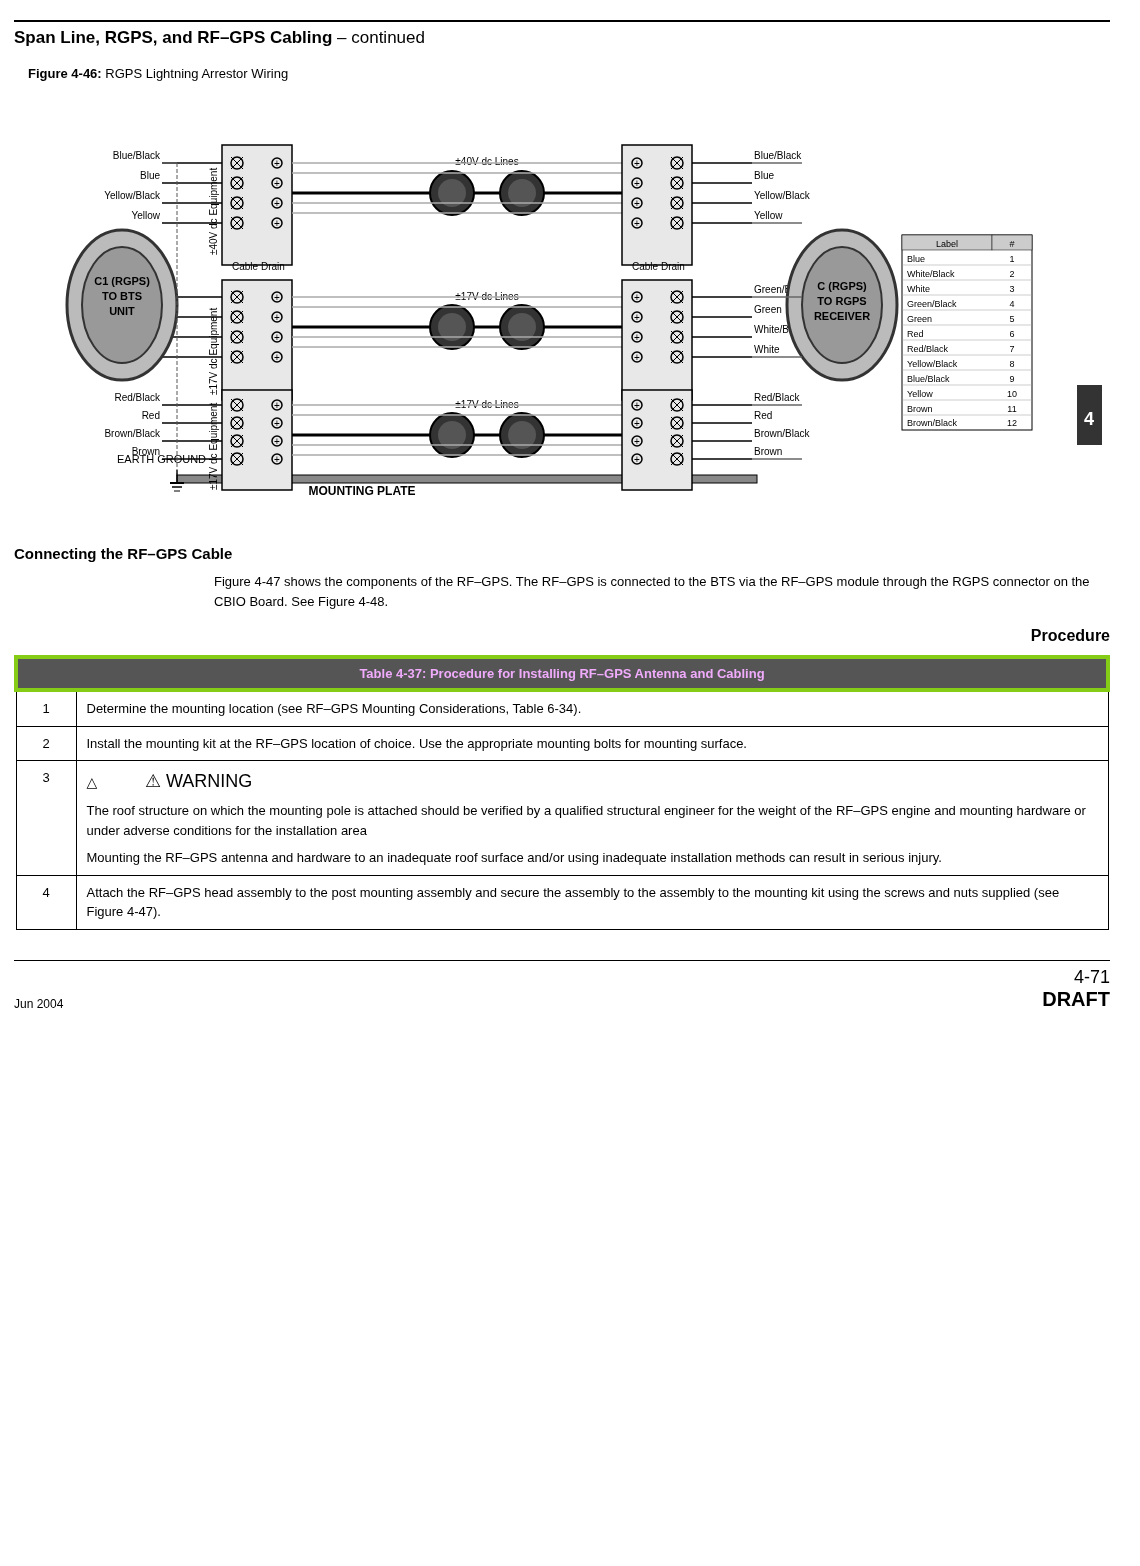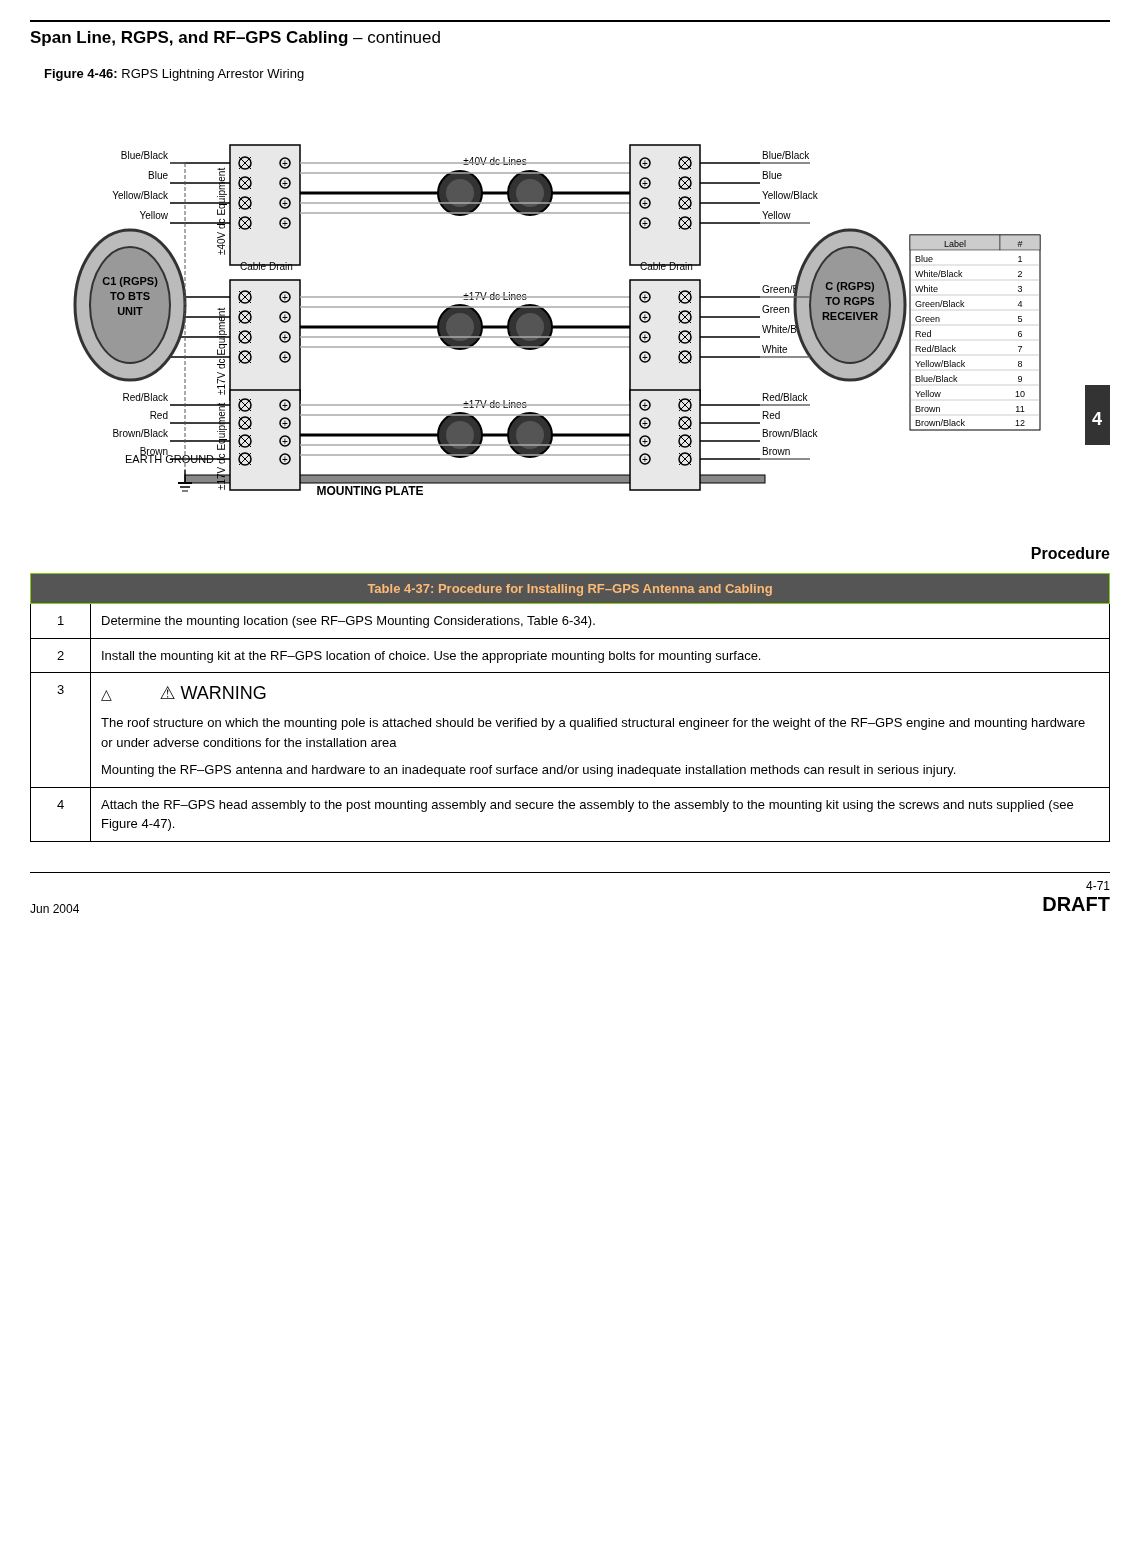--- a/index.html
+++ b/index.html
@@ -5,21 +5,21 @@
     * { box-sizing: border-box; margin: 0; padding: 0; }
     body {
       font-family: Arial, sans-serif;
       font-size: 13px;
       background: #fff;
       color: #000;
       width: 1140px;
       min-height: 1566px;
     }
     .page {
-      padding: 20px 30px 20px 30px;
+      padding: 20px 30px 20px 14px;
     }
     .header-bar {
       border-top: 2px solid #000;
       padding-top: 6px;
       margin-bottom: 18px;
     }
     .header-title {
       font-size: 17px;
       font-weight: bold;
     }
@@ -57,26 +57,26 @@
       line-height: 1.5;
     }
     
     .table-wrapper {
       width: 100%;
       border-collapse: collapse;
       margin-top: 10px;
     }
     .table-title-row td {
       background: #555;
-      color: #fdba74;
+      color: #f0abfc;
       font-weight: bold;
       text-align: center;
       padding: 7px 10px;
       font-size: 13px;
-      border: 1px solid #84cc16;
+      border: 4px solid #84cc16;
     }
     .table-header-row td {
       background: #ddd;
       font-weight: bold;
       text-align: center;
       padding: 5px 10px;
       border: 1px solid #000;
       font-size: 13px;
     }
     .table-body-row td {
@@ -102,21 +102,21 @@
     .footer {
       display: flex;
       justify-content: space-between;
       align-items: flex-end;
       margin-top: 30px;
       border-top: 1px solid #000;
       padding-top: 6px;
     }
     .footer-left { font-size: 12px; }
     .footer-center { font-size: 12px; font-weight: bold; text-align: center; flex: 1; }
-    .footer-right { font-size: 12px; }
+    .footer-right { font-size: 18px; }
     .draft-text { font-size: 20px; font-weight: bold; text-align: center; }
   </style>
 </head>
 <body>
 
 <div class="page">
 
   <div class="header-bar">
     <span class="header-title">
       <span>Span Line, RGPS, and RF–GPS Cabling</span>
@@ -463,20 +463,24 @@
       <line x1="880" y1="320" x2="1010" y2="320" stroke="#999" stroke-width="0.5"></line>
 
       <text x="885" y="331" font-size="9" font-family="Arial">Brown/Black</text>
       <text x="990" y="331" font-size="9" font-family="Arial" text-anchor="middle">12</text>
 
       <rect x="1055" y="290" width="25" height="60" fill="#333"></rect>
       <text x="1067" y="330" font-size="18" font-family="Arial" font-weight="bold" fill="white" text-anchor="middle">4</text>
     </svg>
   </div>
 
+  <div style="margin-bottom: 16px;">
+    <div class="section-heading">Connecting the RF–GPS Cable</div>
+    <div class="body-text">Figure 4-47 shows the components of the RF–GPS. The RF–GPS is connected to the BTS via the RF–GPS module through the RGPS connector on the CBIO Board. See Figure 4-48.</div>
+  </div>
 
   <div style="margin-bottom: 10px;">
     <div class="sub-heading">Procedure</div>
   </div>
 
   <table class="table-wrapper">
     <tbody>
         <tr class="table-title-row">
       <td colspan="2">Table 4-37: Procedure for Installing RF–GPS Antenna and Cabling</td>
     </tr>

